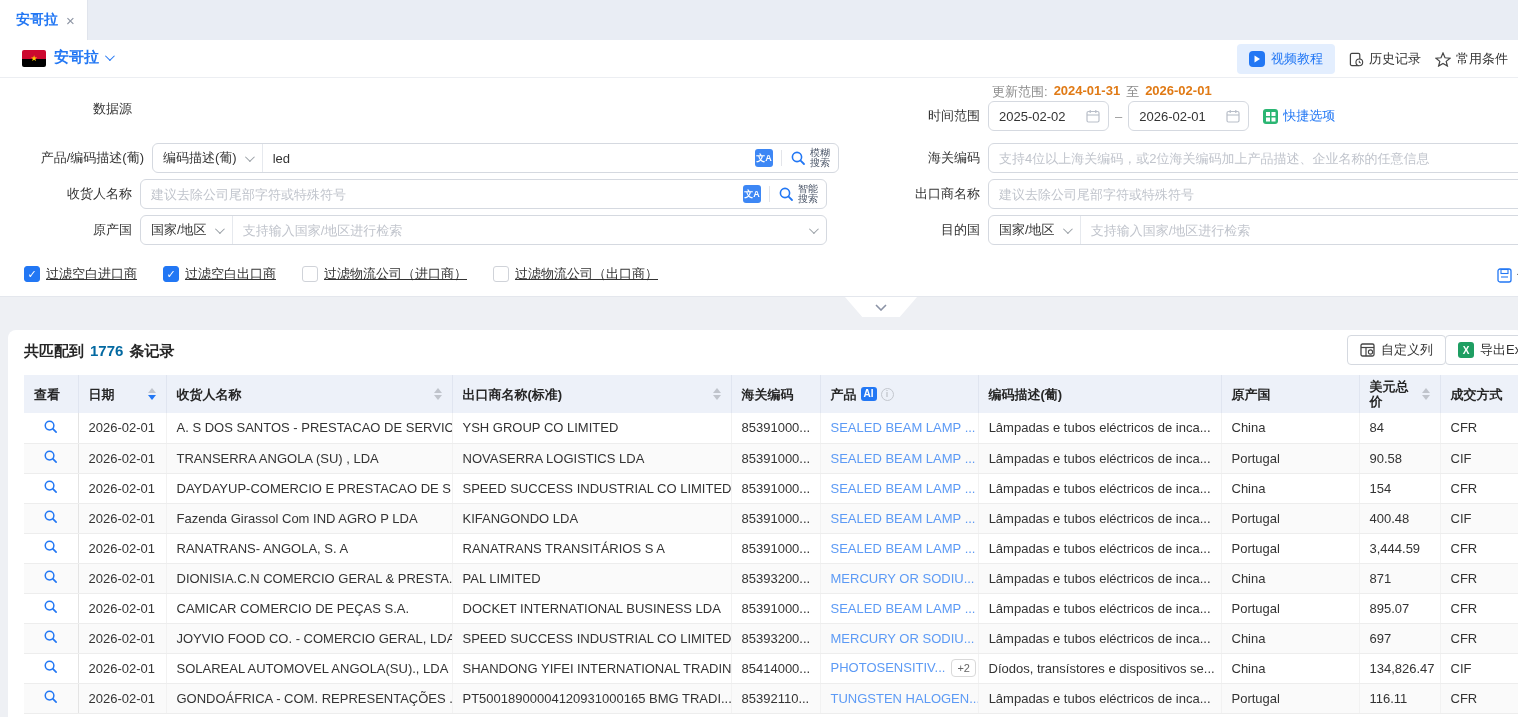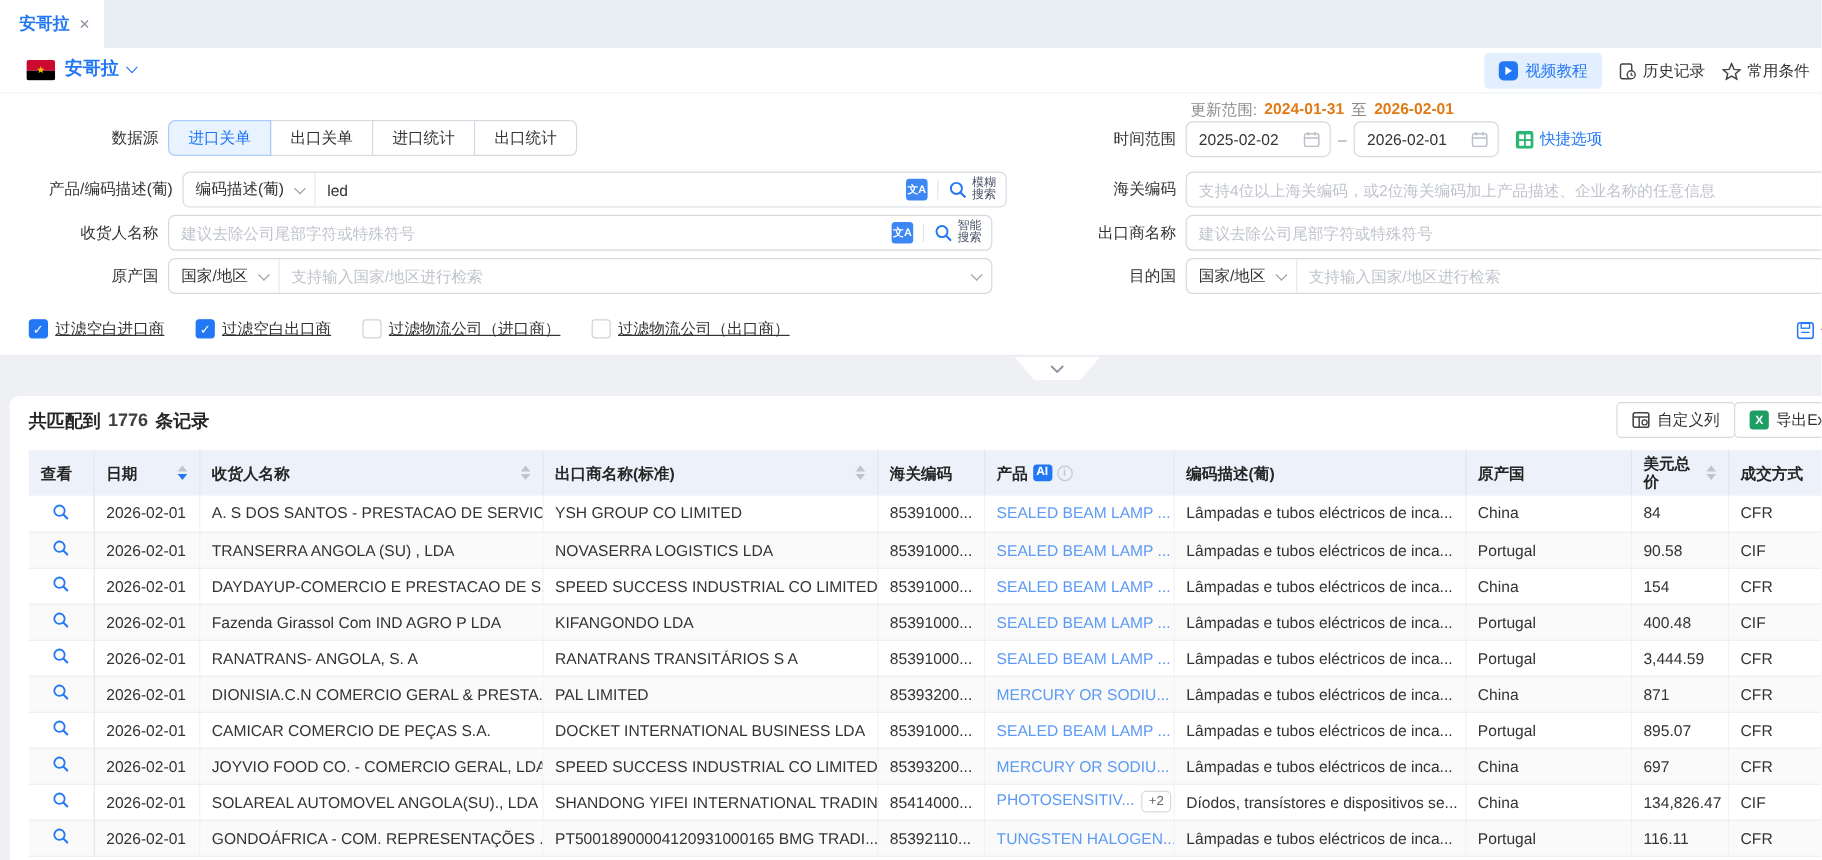--- a/index.html
+++ b/index.html
@@ -71,21 +71,21 @@
   .cbl { font-size:13px; color:#333;text-decoration:underline; }
   .save-cond { position:absolute; left:1497px; top:188px; display:flex; align-items:center; gap:5px; cursor:pointer;
                color:#333; font-size:13px; white-space:nowrap; }
 
   .collapse-tab { position:absolute; top:297px; left:845px; width:72px; height:20px; background:#fff;
                   clip-path:polygon(0 0,100% 0,76% 100%,24% 100%); display:flex; align-items:center; justify-content:center; cursor:pointer; }
 
   
   .results-panel { position:absolute; top:330px; left:8px; width:1516px; height:390px; background:#fff; border-radius:8px 8px 0 0; }
   .summary { position:absolute; left:16px; top:12px; font-size:15px; font-weight:bold; color:#262626; display:flex; gap:6px; }
-  .summary .cnt { color:#404040; }
+  .summary .cnt { color:#0369a1; }
   .tool-btn { position:absolute; top:5px; height:30px; display:flex; align-items:center; gap:6px; padding:0 12px;
               border:1px solid #d5d9e0; border-radius:4px; background:#fff; font-size:13px; color:#333; cursor:pointer; white-space:nowrap; }
   .btn-customize { left:1339px; }
   .btn-export { left:1437px; width:110px; }
   .excel-ic { width:16px; height:16px; background:#1e9e62; border-radius:3px; color:#fff; font-size:10px; font-weight:bold;
               display:flex; align-items:center; justify-content:center; }
 
   table.data { position:absolute; left:16px; top:45px; width:1494px; border-collapse:collapse; table-layout:fixed; font-size:13px; }
   table.data col.c0{width:54px} table.data col.c1{width:88px} table.data col.c2{width:286px}
   table.data col.c3{width:279px} table.data col.c4{width:89px} table.data col.c5{width:158px}
@@ -168,26 +168,20 @@
 
     <div class="upd-range">
       <span>更新范围:</span>
       <b>2024-01-31</b>
       <span>至</span>
       <b>2026-02-01</b>
     </div>
 
     <div class="frow" style="top:22px;left:0;">
       <div class="flabel">数据源</div>
-      <div class="segwrap" id="datasource-options">
-          <button class="seg seg-active">进口关单</button>
-          <button class="seg">出口关单</button>
-          <button class="seg">进口统计</button>
-          <button class="seg">出口统计</button>
-        </div>
     </div>
 
     <div class="frow rcol" style="top:23px;">
       <div class="flabel wr">时间范围</div>
       <div class="date-input">
         <input class="txt" value="2025-02-02" style="">
         <svg width="14" height="14" viewBox="0 0 14 14" style="margin-right:8px">
             <rect x="1" y="2.5" width="12" height="10.5" rx="1.5" fill="none" stroke="#b9bfc9" stroke-width="1.2"></rect>
             <line x1="4.2" y1="1" x2="4.2" y2="4" stroke="#b9bfc9" stroke-width="1.2"></line>
             <line x1="9.8" y1="1" x2="9.8" y2="4" stroke="#b9bfc9" stroke-width="1.2"></line>

